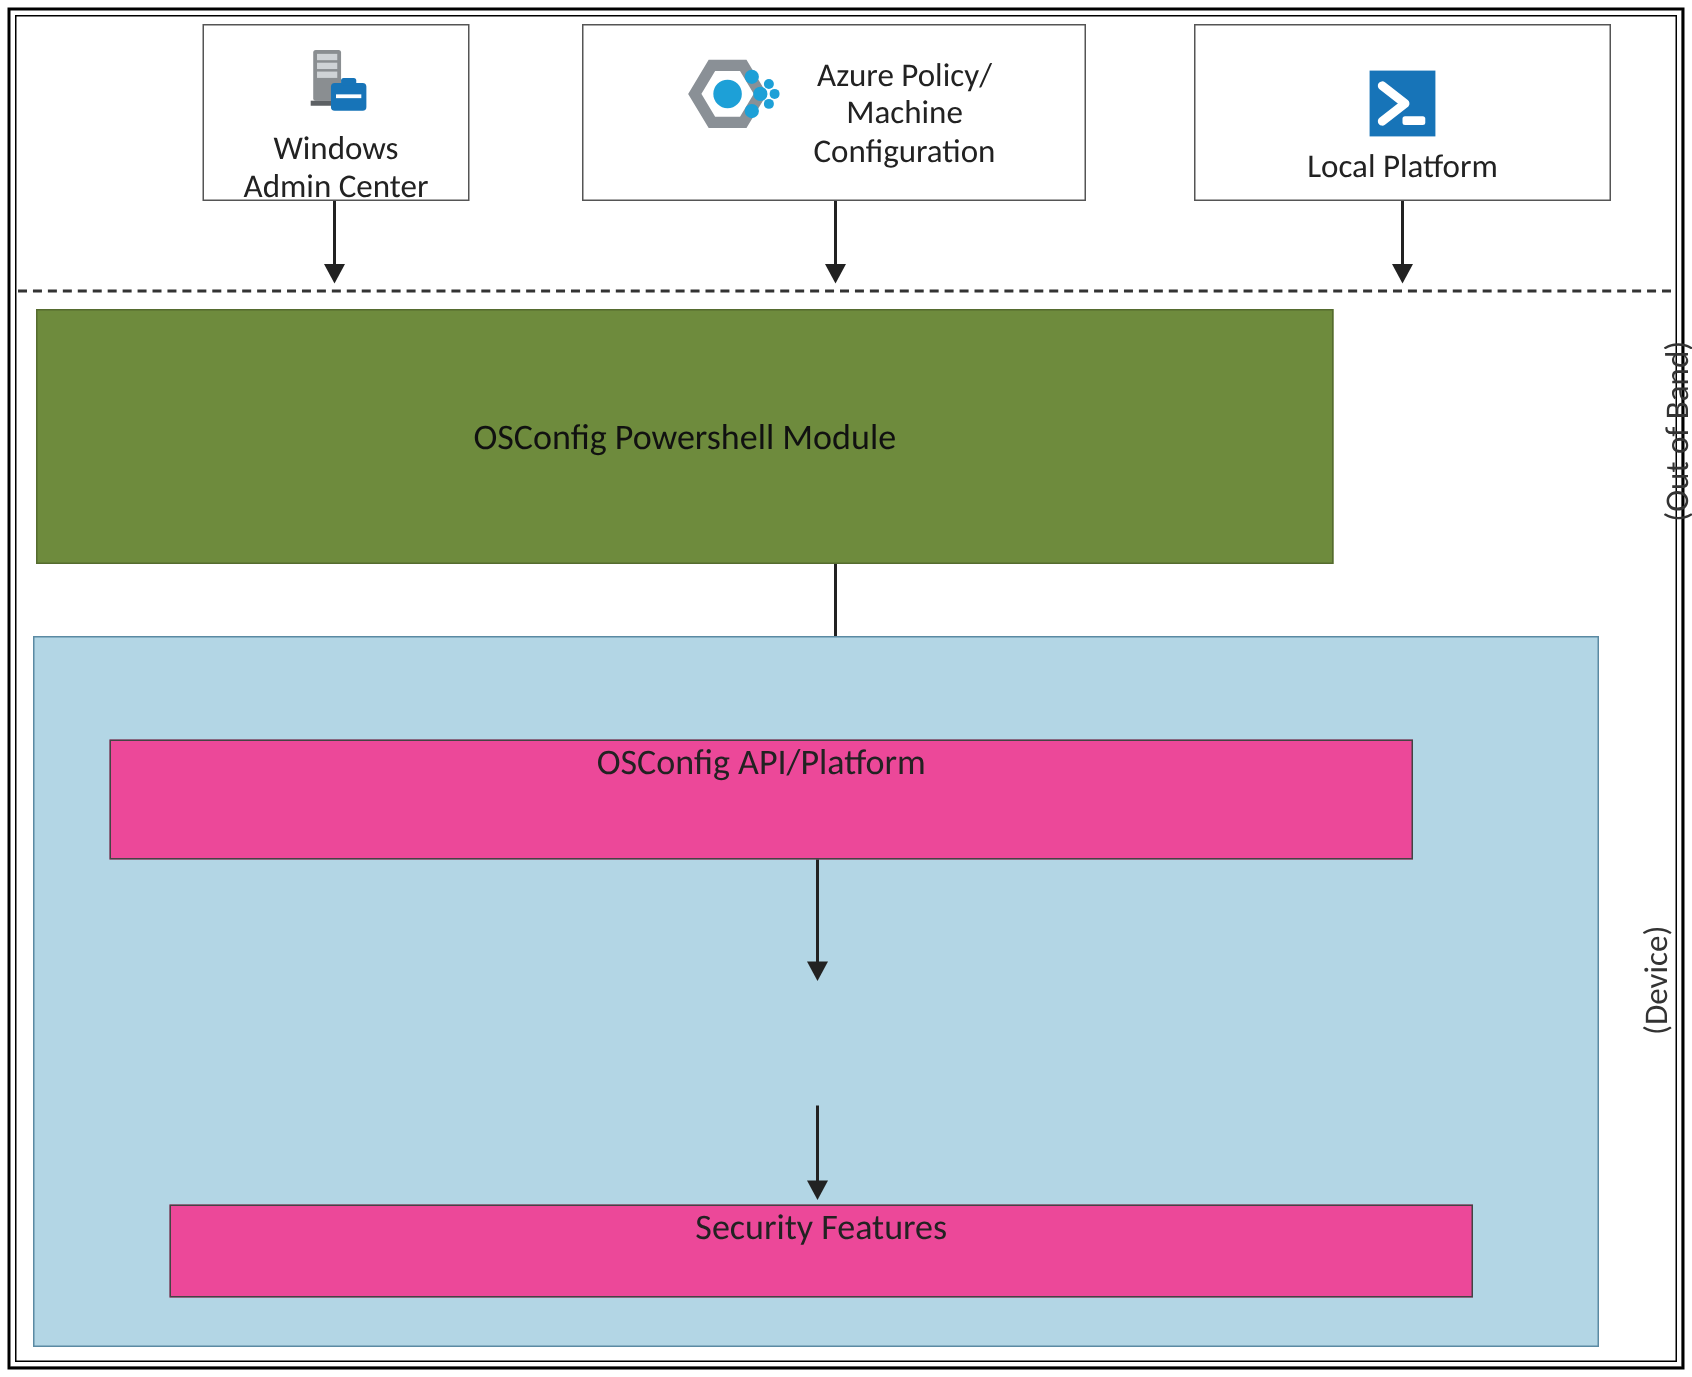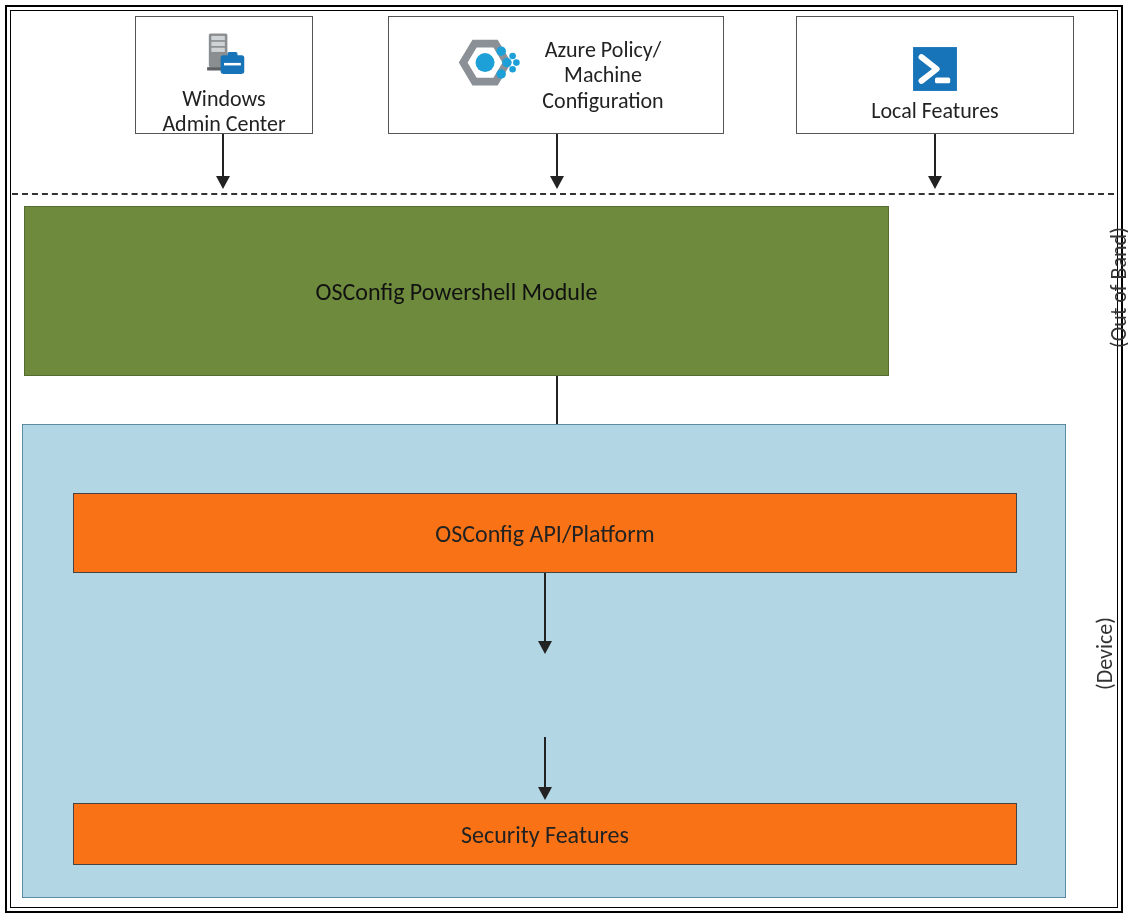--- a/index.html
+++ b/index.html
@@ -51,30 +51,30 @@
 
     .device-box {
       position: absolute;
       left: 22px; top: 424px;
       width: 1044px; height: 474px;
       background: #b3d6e5;
       border: 1.5px solid #5b8aa3;
     }
     .inner-box {
       position: absolute;
-      background: #f97316;
+      background: #ec4899;
       border: 1.5px solid #444;
-      display:flex; align-items:center; justify-content:center;
+      display:flex; justify-content:center;
       font-size: 24px; color:#222;
       text-align:center;
-      left: 50px; width: 944px; height: 80px;
+      left: 50px; width: 869px; height: 80px;
     }
     .ib1 { top: 68px; }
     .ib2 { top: 232px; }
-    .ib3 { top: 378px; height: 62px; }
+    .ib3 { top: 378px; height: 62px; margin-left: 40px; }
 
     .side-label {
       position: absolute;
       font-size: 22px; color:#333;
       transform: rotate(-90deg);
       transform-origin: center;
       white-space: nowrap;
     }
     .sl1 { left: 1048px; top: 274px; width: 140px; text-align:center; }
     .sl2 { left: 1064px; top: 640px; width: 80px; text-align:center; }
@@ -129,21 +129,21 @@
 </div>
 
 <div class="tool-box tb3">
   <div class="tool-icon">
     <svg viewBox="0 0 64 64" width="54" height="54">
       <rect x="6" y="6" width="52" height="52" fill="#1774b8"></rect>
       <path d="M16 18 L34 32 L16 46" stroke="#fff" stroke-width="7" fill="none" stroke-linecap="round" stroke-linejoin="round"></path>
       <rect x="32" y="42" width="18" height="7" fill="#fff" rx="2"></rect>
     </svg>
   </div>
-  <div class="tool-label">Local Features</div>
+  <div class="tool-label">Local Platform</div>
 </div>
 
 <div class="arrow-line" style="left:222px; top:134px; width:2px; height:44px;"></div>
 <div class="arrow-head" style="left:216px; top:176px;"></div>
 
 <div class="arrow-line" style="left:556px; top:134px; width:2px; height:44px;"></div>
 <div class="arrow-head" style="left:550px; top:176px;"></div>
 
 <div class="arrow-line" style="left:934px; top:134px; width:2px; height:44px;"></div>
 <div class="arrow-head" style="left:928px; top:176px;"></div>

